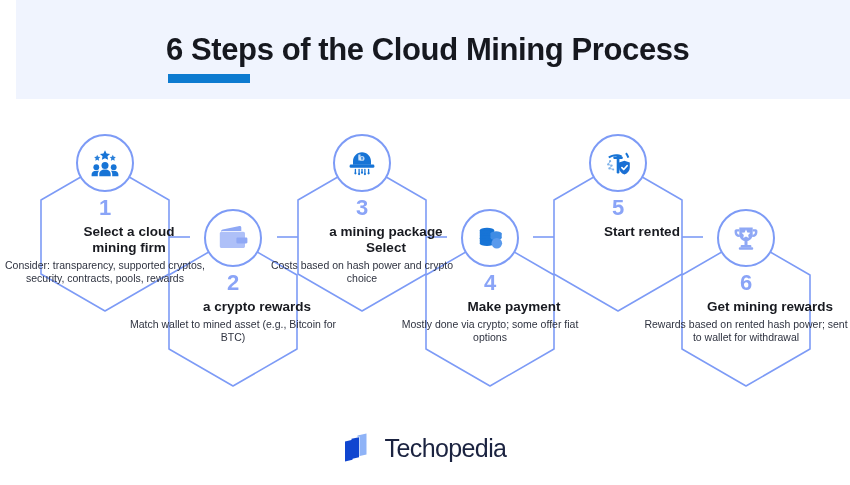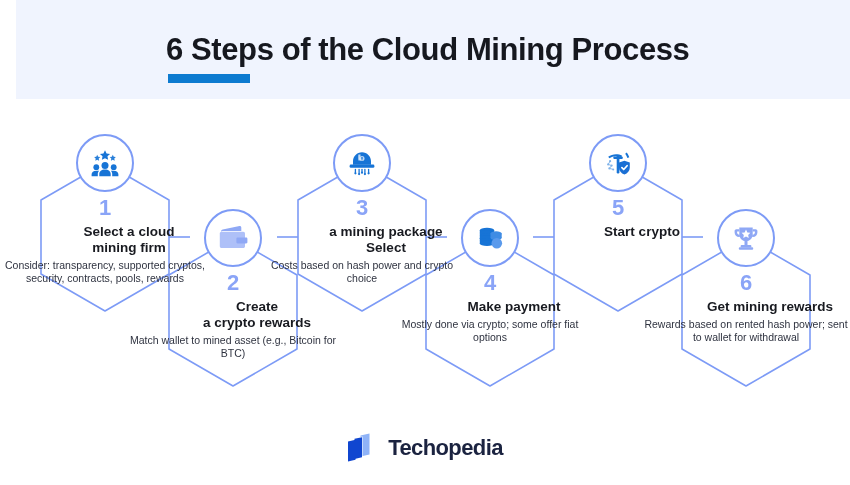--- a/index.html
+++ b/index.html
@@ -132,22 +132,22 @@
     display: flex;
     align-items: center;
     justify-content: center;
   }
   .logo {
     display: flex;
     align-items: center;
     gap: 9px;
   }
   .logo-text {
-    font-size: 22px;
-    font-weight: bold;
+    font-size: 25px;
+    font-weight: normal;
     letter-spacing: -0.6px;
     color: #1b2340;
   }
 </style>
 </head>
 <body>
 
 <div id="infographic">
 
   <div class="header-band">
@@ -208,21 +208,20 @@
           <g fill="#8fa8f5">
             <path d="M4 9.5c0-1 .7-1.8 1.7-2L22.5 4c.9-.2 1.8.5 1.8 1.5V9H6.5C5.1 9 4 9.6 4 9.5z"></path>
             <path d="M4.6 9.8h21.6c1 0 1.8.8 1.8 1.8v12.6c0 1-.8 1.8-1.8 1.8H4.6c-1 0-1.8-.8-1.8-1.8V11.6c0-1 .8-1.8 1.8-1.8z" opacity="0.72"></path>
             <path d="M20.6 15.6h8.6c.7 0 1.2.5 1.2 1.2v3.4c0 .7-.5 1.2-1.2 1.2h-8.6c-.7 0-1.2-.5-1.2-1.2v-3.4c0-.7.5-1.2 1.2-1.2z"></path>
           </g>
         </svg>
       </div>
       <div class="step-body">
         <div class="step-number">2</div>
         <div class="step-title">
-          <div>Create</div>
           <div>a crypto rewards</div>
         </div>
         <div class="step-desc">Match wallet to mined asset (e.g., Bitcoin for BTC)</div>
       </div>
     </div>
 
     <div class="step" id="step-3">
       <div class="step-icon-wrap">
         <svg width="32" height="32" viewBox="0 0 32 32">
           <g fill="#1774d6">
@@ -308,21 +307,21 @@
             <circle cx="11.2" cy="22.4" r="1"></circle>
             <path d="M8.1 14.2L6.2 17.4M6.2 17.4L9.6 18.6M9.6 18.6L7.4 21.4M7.4 21.4L11.2 22.4" stroke="#1774d6" stroke-width="0.9" fill="none"></path>
           </g>
           <path d="M22.4 13.7l5.4 1.9v5.1c0 3.1-2.2 5.6-5.4 6.8-3.2-1.2-5.4-3.7-5.4-6.8v-5.1z" fill="#1a6fd4"></path>
           <path d="M19.9 20.6l1.8 1.9 3.4-3.8" stroke="#ffffff" stroke-width="1.7" fill="none" stroke-linecap="round" stroke-linejoin="round"></path>
         </svg>
       </div>
       <div class="step-body">
         <div class="step-number">5</div>
         <div class="step-title">
-          <div>Start crypto</div>
+          <div>Start rented</div>
         </div>
       </div>
     </div>
 
     <div class="step" id="step-6">
       <div class="step-icon-wrap">
         <svg width="32" height="32" viewBox="0 0 32 32">
           <g fill="#8fa8f5">
             <path d="M9.3 5.4h13.4v7.1c0 3.7-3 6.7-6.7 6.7s-6.7-3-6.7-6.7z"></path>
             <path d="M9.3 7.2H6.4c-1 0-1.8.8-1.8 1.8v1.6c0 2.5 2 4.5 4.5 4.5h.7v-2.4h-.5c-1.2 0-2.2-1-2.2-2.2V9.6h2.2z"></path>

